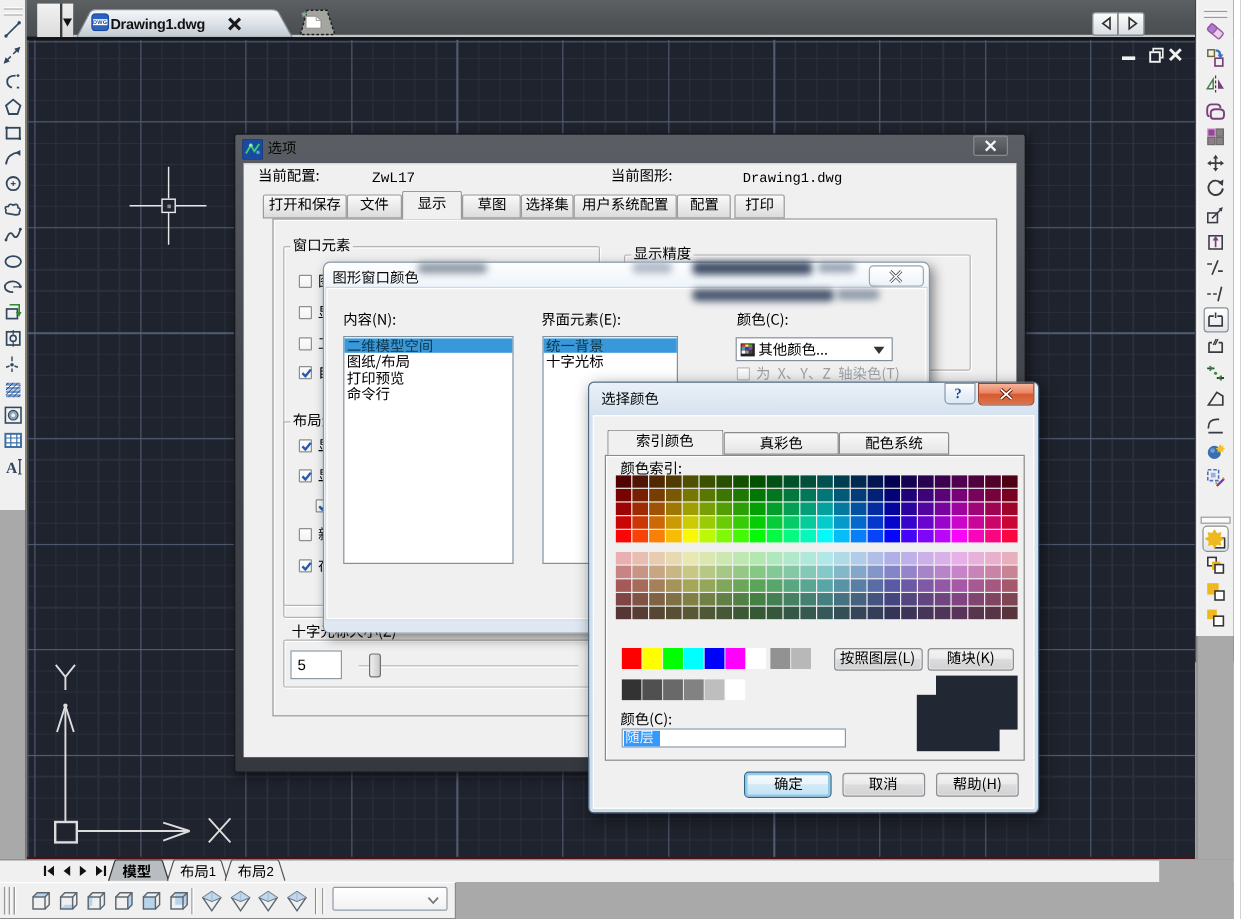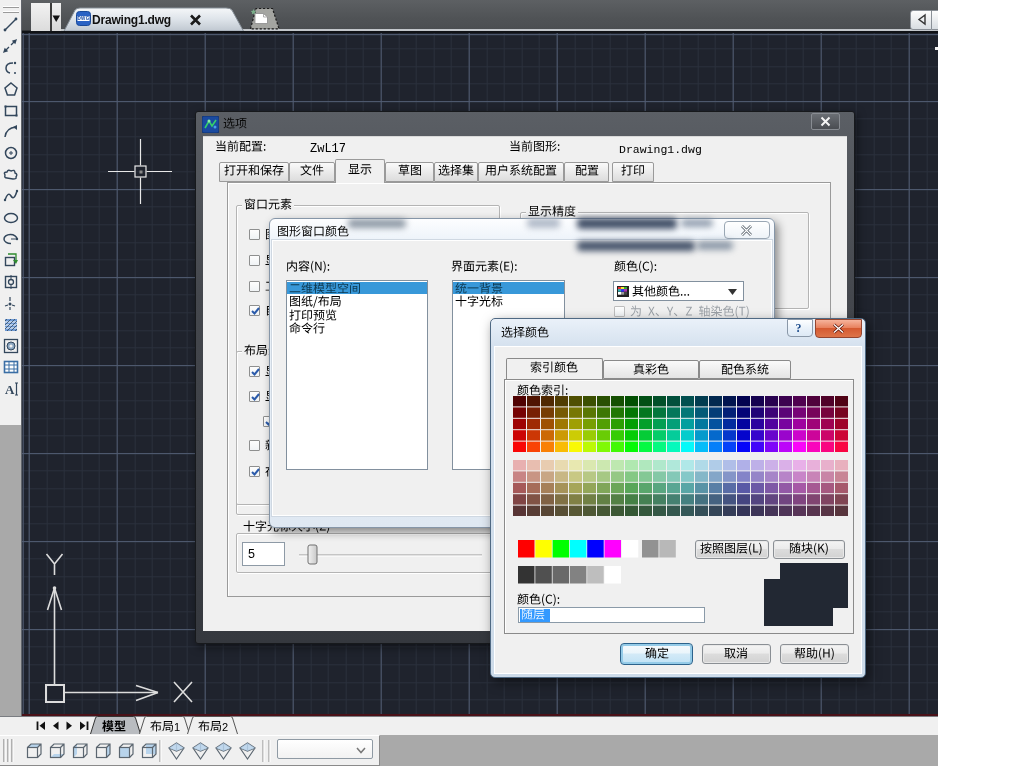--- a/index.html
+++ b/index.html
@@ -1,13 +1,13 @@
 <!DOCTYPE html>
 <html><head><meta charset="utf-8"><style>html,body{margin:0;padding:0}*{box-sizing:border-box}body{width:1034px;height:766px;overflow:hidden;font-family:"Liberation Sans",sans-serif}</style></head><body>
-<div style="position:relative;width:938px;height:766px;background:#eab308;overflow:hidden">
+<div style="position:relative;width:1028px;height:766px;background:#eab308;overflow:hidden">
     <div style="position:absolute;left:0px;top:0px;width:1034px;height:31px;background:linear-gradient(180deg,#5d6063,#505356 60%,#4b4e51);border-bottom:1px solid #333538"></div>
     <div style="position:absolute;left:31px;top:2.5px;width:19px;height:28.5px;background:linear-gradient(180deg,#f2f2f2,#dcdcdc)"></div>
     <div style="position:absolute;left:50px;top:2.5px;width:1.5px;height:28.5px;background:#3c3c3c"></div>
     <div style="position:absolute;left:51.5px;top:2.5px;width:9.5px;height:28.5px;background:linear-gradient(180deg,#f0f0f0,#d8d8d8)"></div>
     <svg style="position:absolute;left:52px;top:14.5px;" width="9" height="8">
       <path d="M0.5 0.5 L8 0.5 L4.2 7 Z" fill="#111"></path>
     </svg>
     <div style="position:absolute;left:61px;top:29px;width:935px;height:2.5px;background:#c3c7cb"></div>
     <svg style="position:absolute;left:62px;top:7px;" width="185" height="24.5">
       <defs>

